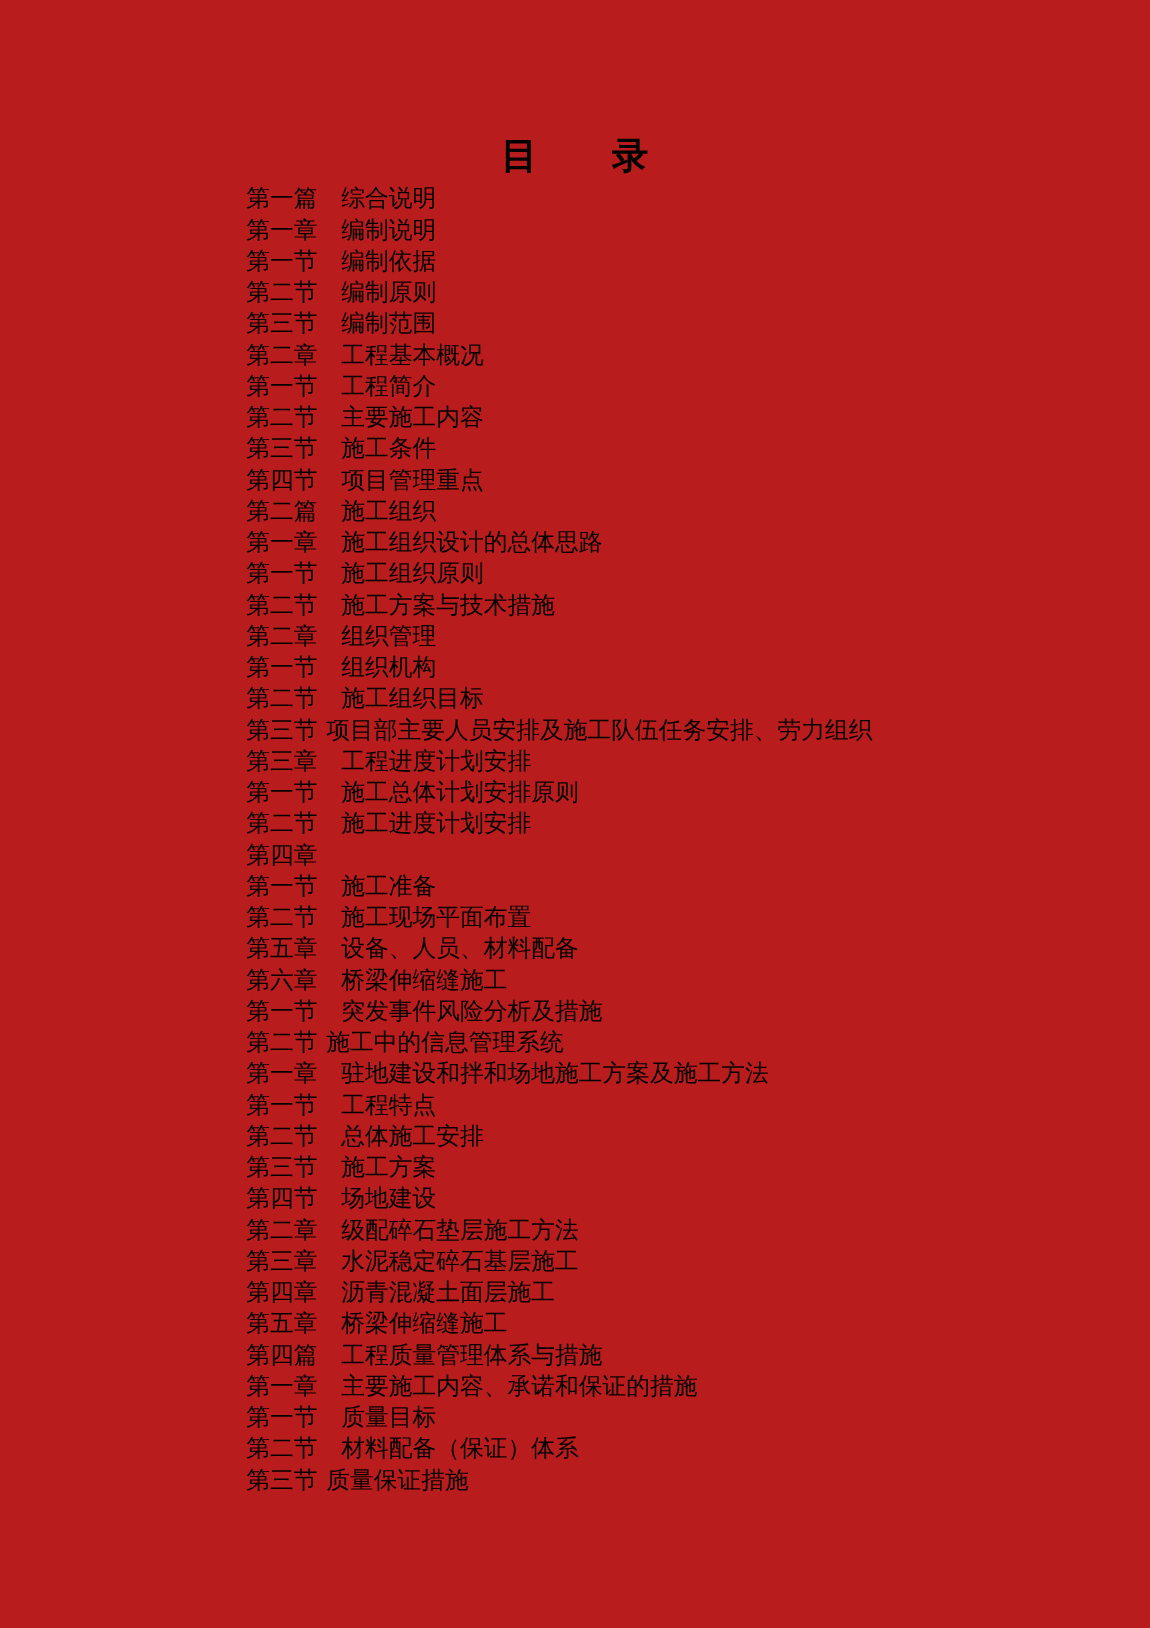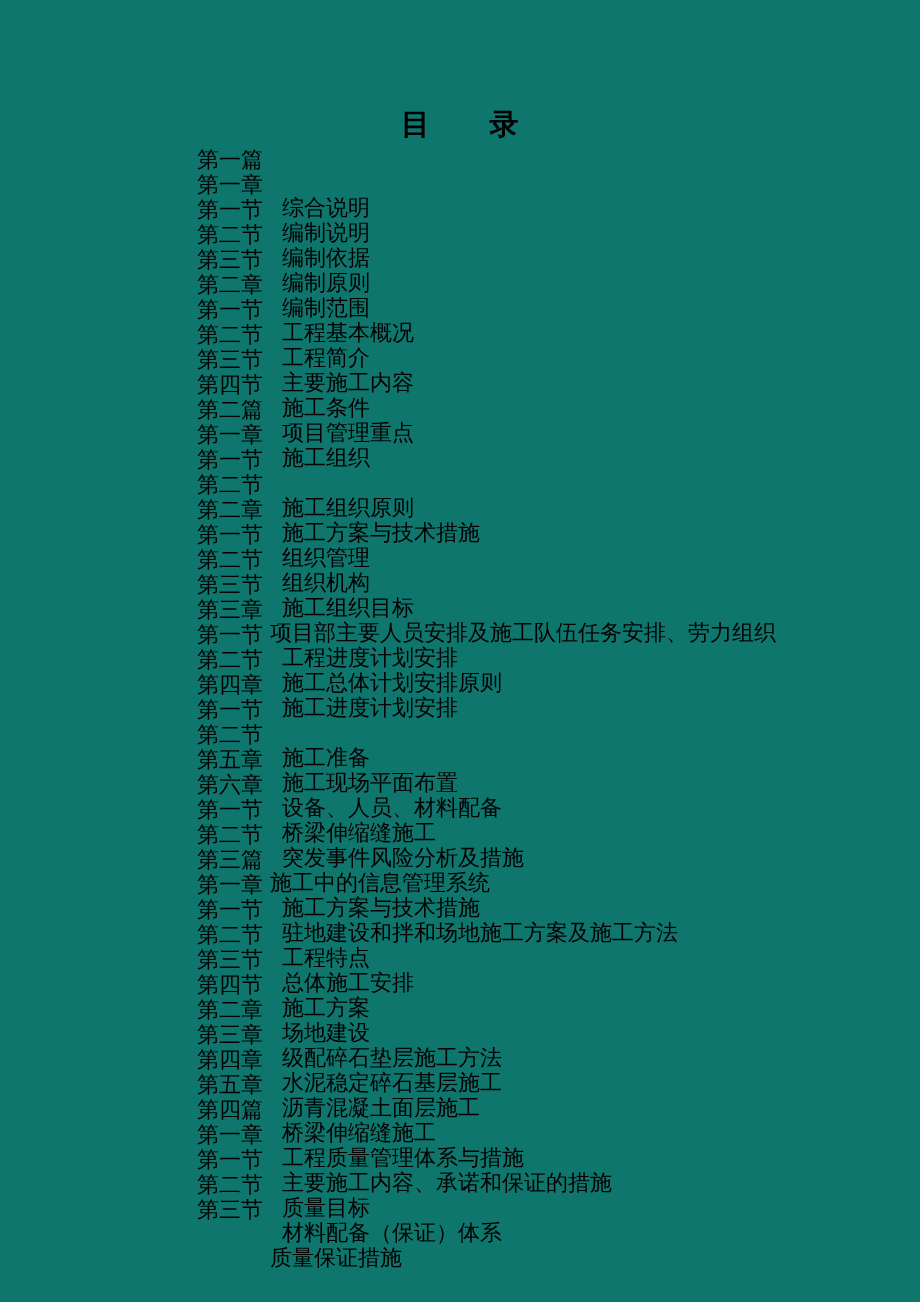--- a/index.html
+++ b/index.html
@@ -4,21 +4,21 @@
 <style>
   html, body {
     margin: 0;
     padding: 0;
     background: #ffffff;
   }
   .page {
     position: relative;
     width: 920px;
     height: 1302px;
-    background: #0f766e;
+    background: #b91c1c;
     overflow: hidden;
     font-family: "DejaVu Serif", "Liberation Serif", serif;
     color: #000000;
   }
   .doc-title {
     position: absolute;
     top: 104px;
     left: 0;
     width: 920px;
     text-align: center;
@@ -29,24 +29,24 @@
     white-space: pre;
   }
   .toc-list {
     position: absolute;
     top: 147px;
     left: 197px;
     width: 700px;
   }
   .toc-entry {
     display: flex;
-    align-items: flex-start;
+    align-items: flex-end;
     height: 25px;
     line-height: 25px;
-    font-size: 22px;
+    font-size: 19px;
     font-weight: normal;
     white-space: pre;
   }
   .toc-entry .entry-label {
     flex: 0 0 auto;
   }
   .toc-entry .entry-gap {
     flex: 0 0 auto;
     display: inline-block;
     width: 19px;
@@ -71,38 +71,37 @@
       <div class="toc-entry"><span class="entry-label">第一章</span><span class="entry-gap"></span><span class="entry-title">编制说明</span></div>
       <div class="toc-entry"><span class="entry-label">第一节</span><span class="entry-gap"></span><span class="entry-title">编制依据</span></div>
       <div class="toc-entry"><span class="entry-label">第二节</span><span class="entry-gap"></span><span class="entry-title">编制原则</span></div>
       <div class="toc-entry"><span class="entry-label">第三节</span><span class="entry-gap"></span><span class="entry-title">编制范围</span></div>
       <div class="toc-entry"><span class="entry-label">第二章</span><span class="entry-gap"></span><span class="entry-title">工程基本概况</span></div>
       <div class="toc-entry"><span class="entry-label">第一节</span><span class="entry-gap"></span><span class="entry-title">工程简介</span></div>
       <div class="toc-entry"><span class="entry-label">第二节</span><span class="entry-gap"></span><span class="entry-title">主要施工内容</span></div>
       <div class="toc-entry"><span class="entry-label">第三节</span><span class="entry-gap"></span><span class="entry-title">施工条件</span></div>
       <div class="toc-entry"><span class="entry-label">第四节</span><span class="entry-gap"></span><span class="entry-title">项目管理重点</span></div>
       <div class="toc-entry"><span class="entry-label">第二篇</span><span class="entry-gap"></span><span class="entry-title">施工组织</span></div>
-      <div class="toc-entry"><span class="entry-label">第一章</span><span class="entry-gap"></span></div>
+      <div class="toc-entry"><span class="entry-label">第一章</span><span class="entry-gap"></span><span class="entry-title">施工组织设计的总体思路</span></div>
       <div class="toc-entry"><span class="entry-label">第一节</span><span class="entry-gap"></span><span class="entry-title">施工组织原则</span></div>
       <div class="toc-entry"><span class="entry-label">第二节</span><span class="entry-gap"></span><span class="entry-title">施工方案与技术措施</span></div>
       <div class="toc-entry"><span class="entry-label">第二章</span><span class="entry-gap"></span><span class="entry-title">组织管理</span></div>
       <div class="toc-entry"><span class="entry-label">第一节</span><span class="entry-gap"></span><span class="entry-title">组织机构</span></div>
       <div class="toc-entry"><span class="entry-label">第二节</span><span class="entry-gap"></span><span class="entry-title">施工组织目标</span></div>
       <div class="toc-entry tight"><span class="entry-label">第三节</span><span class="entry-gap"></span><span class="entry-title">项目部主要人员安排及施工队伍任务安排、劳力组织</span></div>
       <div class="toc-entry"><span class="entry-label">第三章</span><span class="entry-gap"></span><span class="entry-title">工程进度计划安排</span></div>
       <div class="toc-entry"><span class="entry-label">第一节</span><span class="entry-gap"></span><span class="entry-title">施工总体计划安排原则</span></div>
       <div class="toc-entry"><span class="entry-label">第二节</span><span class="entry-gap"></span><span class="entry-title">施工进度计划安排</span></div>
       <div class="toc-entry"><span class="entry-label">第四章</span><span class="entry-gap"></span></div>
       <div class="toc-entry"><span class="entry-label">第一节</span><span class="entry-gap"></span><span class="entry-title">施工准备</span></div>
       <div class="toc-entry"><span class="entry-label">第二节</span><span class="entry-gap"></span><span class="entry-title">施工现场平面布置</span></div>
       <div class="toc-entry"><span class="entry-label">第五章</span><span class="entry-gap"></span><span class="entry-title">设备、人员、材料配备</span></div>
       <div class="toc-entry"><span class="entry-label">第六章</span><span class="entry-gap"></span><span class="entry-title">桥梁伸缩缝施工</span></div>
       <div class="toc-entry"><span class="entry-label">第一节</span><span class="entry-gap"></span><span class="entry-title">突发事件风险分析及措施</span></div>
       <div class="toc-entry tight"><span class="entry-label">第二节</span><span class="entry-gap"></span><span class="entry-title">施工中的信息管理系统</span></div>
-      <div class="toc-entry"><span class="entry-label">第三篇</span><span class="entry-gap"></span><span class="entry-title">施工方案与技术措施</span></div>
       <div class="toc-entry"><span class="entry-label">第一章</span><span class="entry-gap"></span><span class="entry-title">驻地建设和拌和场地施工方案及施工方法</span></div>
       <div class="toc-entry"><span class="entry-label">第一节</span><span class="entry-gap"></span><span class="entry-title">工程特点</span></div>
       <div class="toc-entry"><span class="entry-label">第二节</span><span class="entry-gap"></span><span class="entry-title">总体施工安排</span></div>
       <div class="toc-entry"><span class="entry-label">第三节</span><span class="entry-gap"></span><span class="entry-title">施工方案</span></div>
       <div class="toc-entry"><span class="entry-label">第四节</span><span class="entry-gap"></span><span class="entry-title">场地建设</span></div>
       <div class="toc-entry"><span class="entry-label">第二章</span><span class="entry-gap"></span><span class="entry-title">级配碎石垫层施工方法</span></div>
       <div class="toc-entry"><span class="entry-label">第三章</span><span class="entry-gap"></span><span class="entry-title">水泥稳定碎石基层施工</span></div>
       <div class="toc-entry"><span class="entry-label">第四章</span><span class="entry-gap"></span><span class="entry-title">沥青混凝土面层施工</span></div>
       <div class="toc-entry"><span class="entry-label">第五章</span><span class="entry-gap"></span><span class="entry-title">桥梁伸缩缝施工</span></div>
       <div class="toc-entry"><span class="entry-label">第四篇</span><span class="entry-gap"></span><span class="entry-title">工程质量管理体系与措施</span></div>

